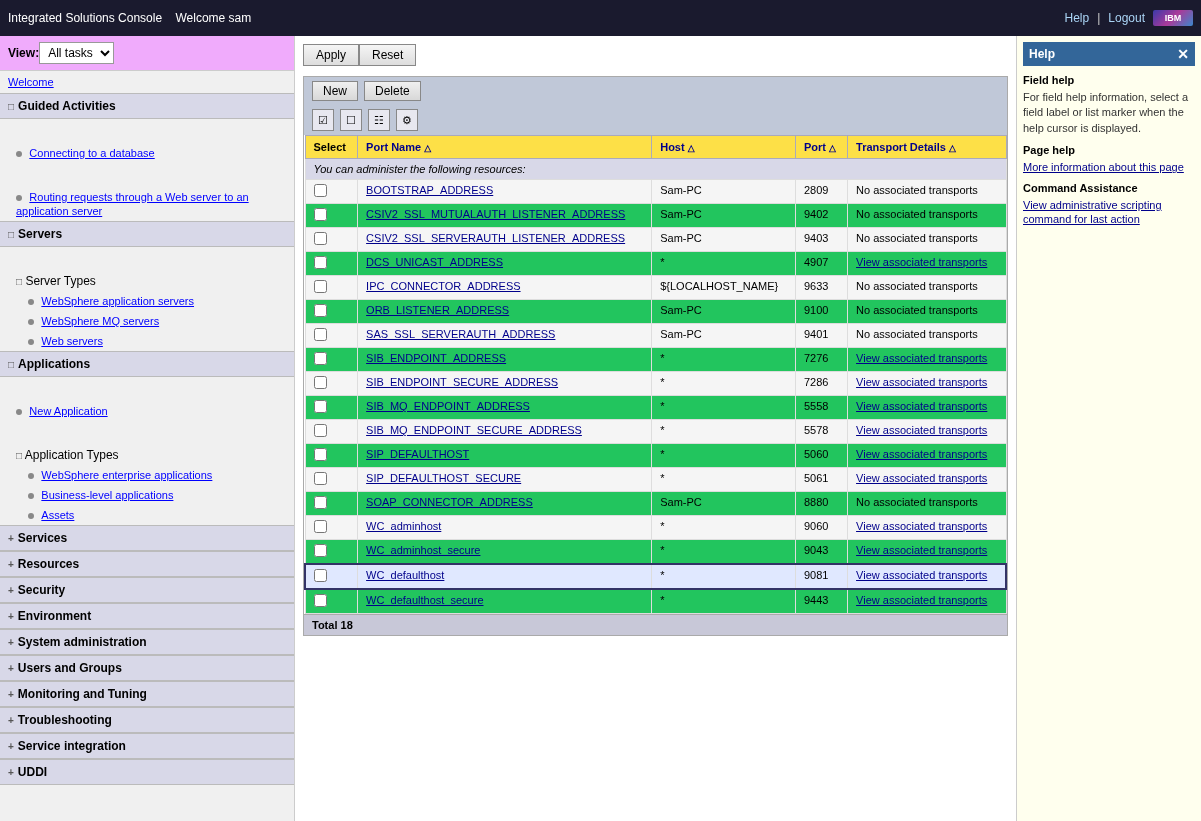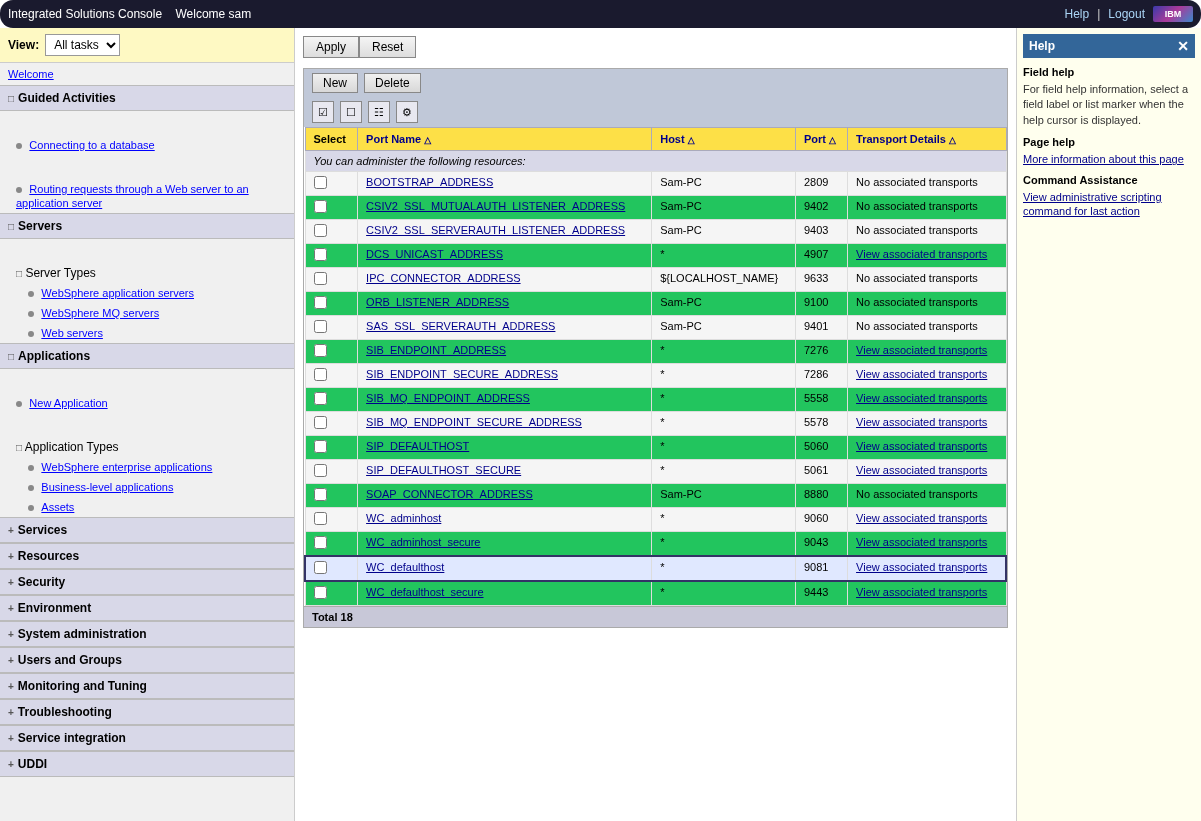--- a/index.html
+++ b/index.html
@@ -1,30 +1,30 @@
 <!DOCTYPE html>
 <html><head>
   <meta charset="utf-8">
   <style>
     * { margin: 0; padding: 0; box-sizing: border-box; }
     body { font-family: Arial, Helvetica, sans-serif; font-size: 12px; background: #fff; color: #000; }
 
     
-    #header { background: #1a1a2e; color: #fff; display: flex; align-items: center; justify-content: space-between; padding: 4px 8px; height: 28px; border-radius: 13px; }
+    #header { background: #1a1a2e; color: #fff; display: flex; align-items: center; justify-content: space-between; padding: 4px 8px; height: 36px; }
     #header-title { font-size: 12px; color: #fff; }
     #header-right { display: flex; align-items: center; gap: 8px; font-size: 12px; color: #ccc; }
     #header-right a { color: #aad4f5; text-decoration: none; }
     #ibm-logo { width: 40px; height: 16px; background: linear-gradient(135deg, #3a3aaa 0%, #aa3a99 50%, #3a88cc 100%); border-radius: 2px; display: flex; align-items: center; justify-content: center; color: #fff; font-size: 9px; font-weight: bold; }
 
     
     #layout { display: flex; height: calc(821px - 28px); }
 
     
     #sidebar { width: 295px; min-width: 295px; background: #f0f0f0; border-right: 1px solid #ccc; overflow-y: auto; }
-    #view-bar { padding: 6px 8px; background: #fef9c3; border-bottom: 1px solid #ccc; display: flex; align-items: center; gap: 6px; }
+    #view-bar { padding: 6px 8px; background: #f0abfc; border-bottom: 1px solid #ccc; display: flex; align-items: center; }
     #view-bar label { font-size: 12px; font-weight: bold; }
     #view-select { font-size: 12px; padding: 2px 4px; border: 1px solid #999; background: #fff; }
 
     .sidebar-item { padding: 4px 8px; cursor: pointer; }
     .sidebar-section { font-weight: bold; padding: 5px 8px; background: #d8d8e8; border-top: 1px solid #bbb; border-bottom: 1px solid #bbb; cursor: pointer; display: flex; align-items: center; gap: 4px; }
     .sidebar-sub { padding: 3px 8px 3px 16px; cursor: pointer; margin-top: 24px; }
     .sidebar-sub2 { padding: 3px 8px 3px 28px; cursor: pointer; }
     .sidebar-link { color: #00f; text-decoration: underline; font-size: 11px; }
     .expand-icon { font-size: 10px; color: #555; }
     .dot { display: inline-block; width: 6px; height: 6px; background: #888; border-radius: 50%; margin-right: 4px; vertical-align: middle; }

